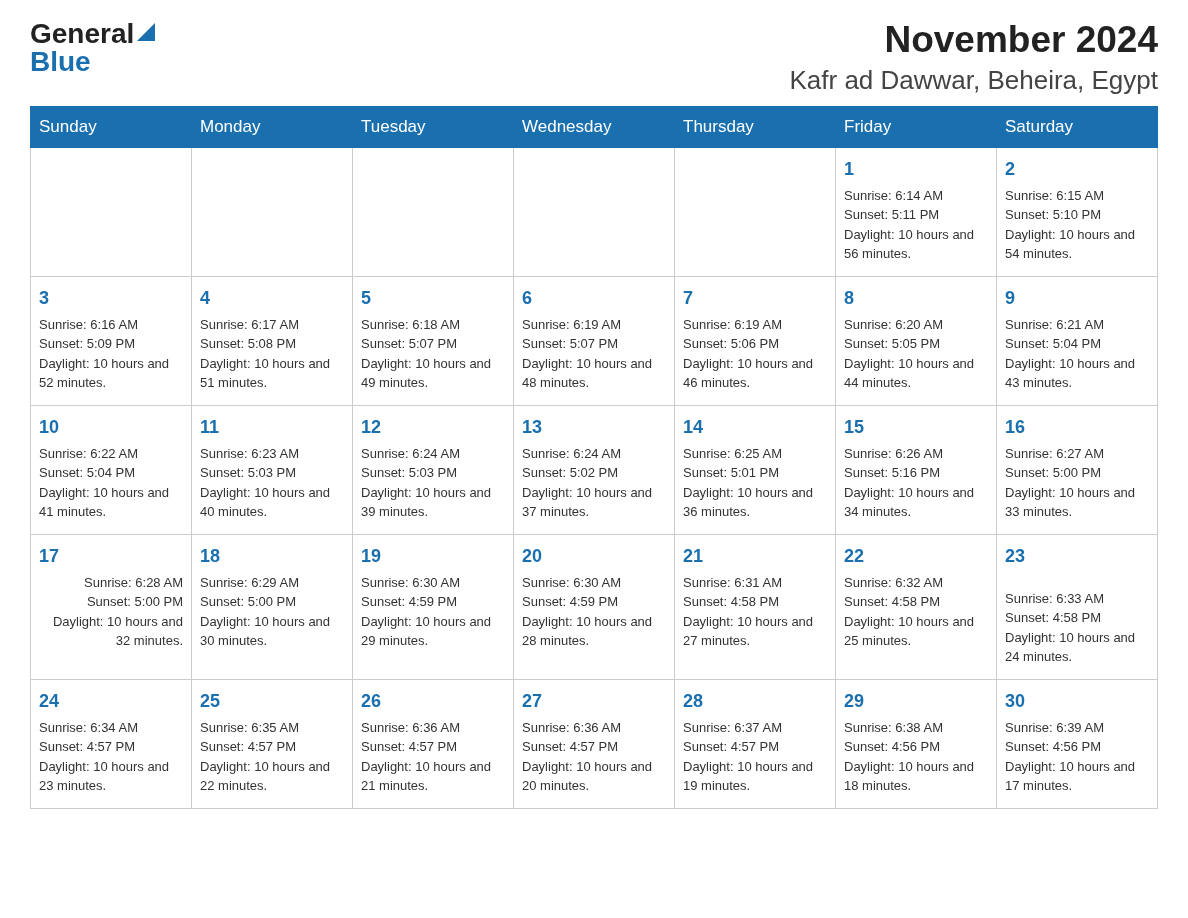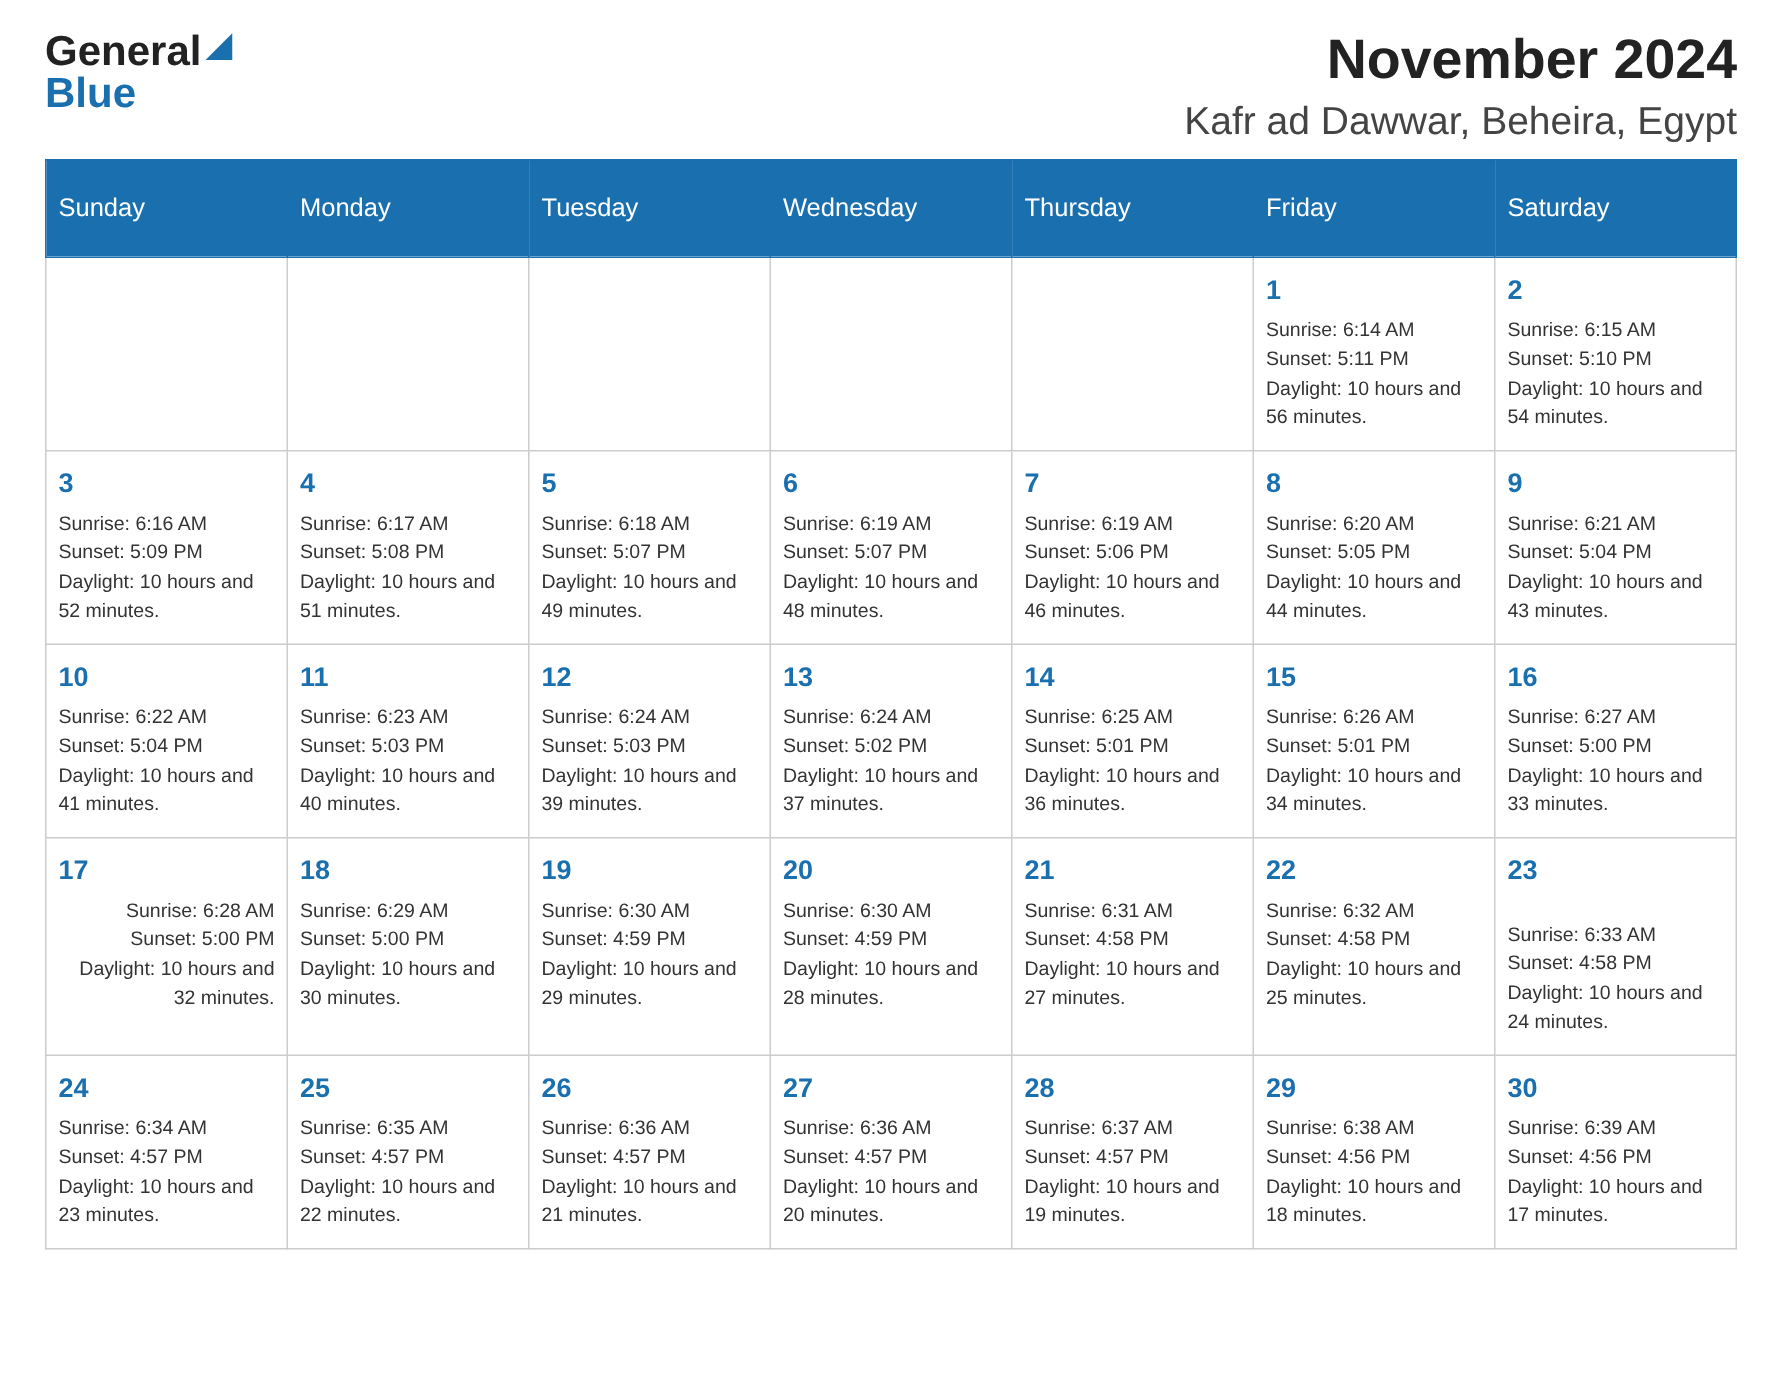--- a/index.html
+++ b/index.html
@@ -42,21 +42,21 @@
     .calendar {
       width: 100%;
       border-collapse: collapse;
       margin-top: 10px;
     }
     .calendar thead th {
       background-color: #1a6faf;
       color: #fff;
       font-size: 17px;
       font-weight: normal;
-      padding: 22px 8px;
+      padding: 10px 8px;
       text-align: left;
       border: 1px solid #1a6faf;
     }
     .calendar tbody td {
       vertical-align: top;
       padding: 8px 8px 12px 8px;
       border: 1px solid #ccc;
       width: 14.28%;
       font-size: 13px;
       line-height: 1.5;
@@ -205,21 +205,21 @@
         </td>
         <td>
           <div class="cell-day">14</div>
           <div class="cell-info" style="white-space: pre-line;">Sunrise: 6:25 AM
 Sunset: 5:01 PM
 Daylight: 10 hours and 36 minutes.</div>
         </td>
         <td>
           <div class="cell-day">15</div>
           <div class="cell-info" style="white-space: pre-line;">Sunrise: 6:26 AM
-Sunset: 5:01 PM
+Sunset: 5:16 PM
 Daylight: 10 hours and 34 minutes.</div>
         </td>
         <td>
           <div class="cell-day">16</div>
           <div class="cell-info" style="white-space: pre-line;">Sunrise: 6:27 AM
 Sunset: 5:00 PM
 Daylight: 10 hours and 33 minutes.</div>
         </td>
       </tr>
       <tr>

